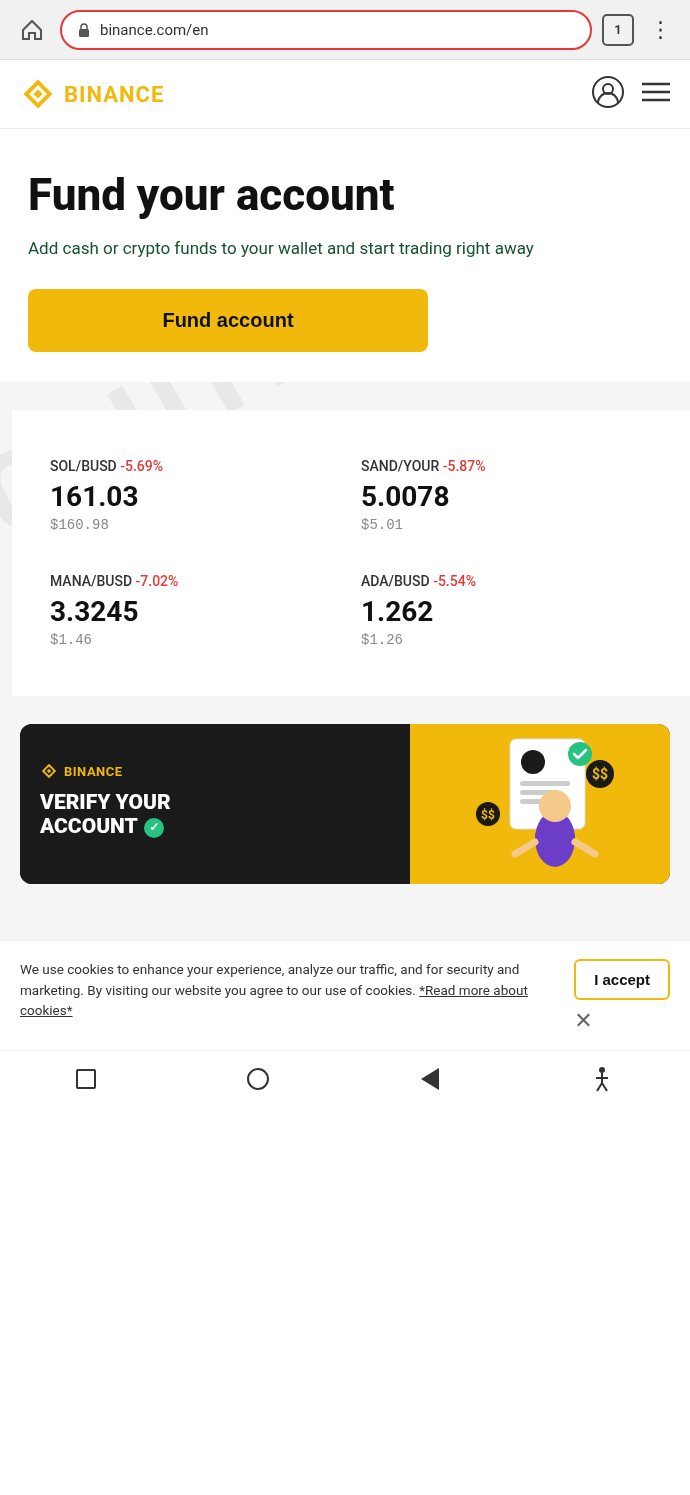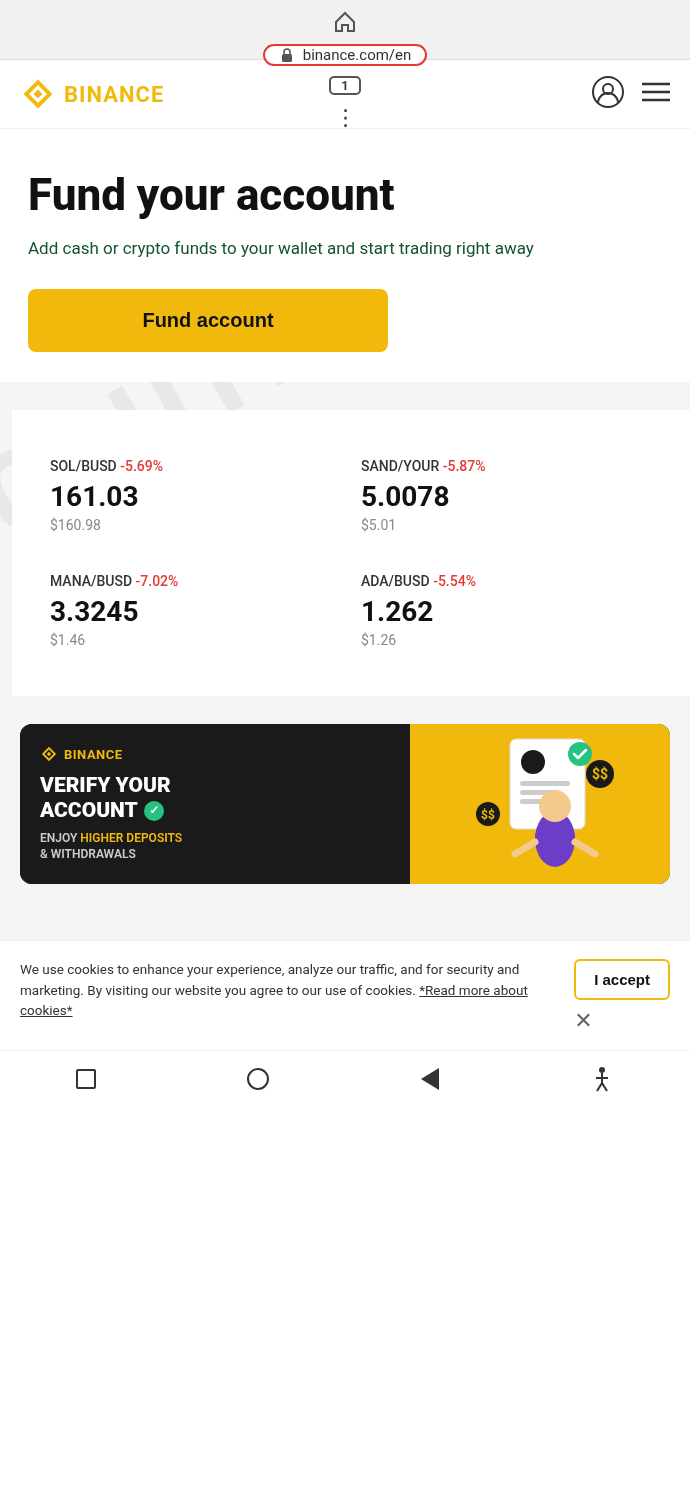--- a/index.html
+++ b/index.html
@@ -14,21 +14,20 @@
 
     
     .browser-chrome {
       background: #f1f1f1;
       padding: 10px 14px;
       display: flex;
       align-items: center;
       gap: 10px;
       border-bottom: 1px solid #ddd;
       height: 60px;
-      flex-direction: column;
     }
     .home-icon-wrap {
       width: 36px;
       height: 36px;
       display: flex;
       align-items: center;
       justify-content: center;
     }
     .address-bar {
       flex: 1;
@@ -154,21 +153,21 @@
       font-size: 17px;
       color: #14532d;
       line-height: 1.5;
       margin-bottom: 28px;
     }
     .fund-button {
       background: #F0B90B;
       border: none;
       border-radius: 8px;
       padding: 20px 0;
-      width: 360px;
+      width: 400px;
       font-size: 20px;
       font-weight: 700;
       color: #111;
       cursor: pointer;
       display: block;
     }
 
     
     .section-gap {
       height: 28px;
@@ -202,20 +201,21 @@
     }
     .price-value {
       font-size: 28px;
       font-weight: 700;
       color: #111;
       margin-bottom: 4px;
     }
     .price-usd {
       font-size: 14px;
       color: #888;
+      font-family: Liberation Mono, monospace;
     }
 
     
     .verify-banner {
       margin: 28px 20px;
       border-radius: 12px;
       overflow: hidden;
       display: flex;
       height: 160px;
       background: #1a1a1a;
@@ -469,25 +469,20 @@
           <polygon points="20,10 30,20 20,30 10,20" fill="#1a1a1a"></polygon>
           <polygon points="20,15 25,20 20,25 15,20" fill="#F0B90B"></polygon>
         </svg>
         <span class="banner-binance-text">BINANCE</span>
       </div>
       <div class="banner-title">
         <span>VERIFY YOUR</span><br>
         <span>ACCOUNT</span>
         <span class="banner-check">✓</span>
       </div>
-      <div class="banner-subtitle">
-        <span>Enjoy</span>
-        <span class="highlight">HIGHER DEPOSITS</span><br>
-        <span>&amp; WITHDRAWALS</span>
-      </div>
     </div>
     <div class="banner-right">
 
       <svg viewBox="0 0 180 160" width="180" height="160" xmlns="http://www.w3.org/2000/svg">
 
         <rect width="180" height="160" fill="#F0B90B"></rect>
 
         <rect x="60" y="15" width="75" height="90" rx="6" fill="#fff" stroke="#ddd" stroke-width="1"></rect>
         <circle cx="83" cy="38" r="12" fill="#1a1a1a"></circle>
         <rect x="70" y="57" width="50" height="5" rx="2.5" fill="#ccc"></rect>

